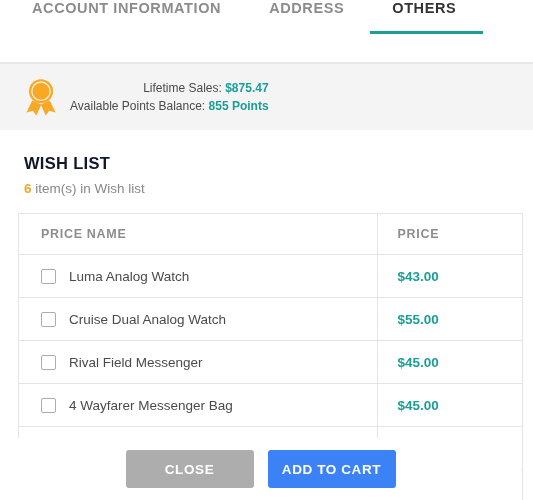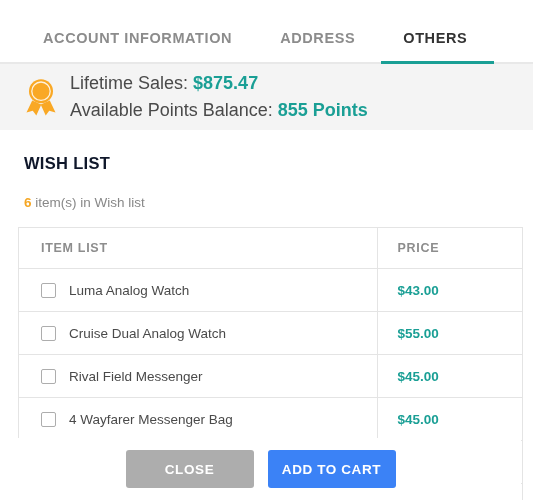--- a/index.html
+++ b/index.html
@@ -20,22 +20,22 @@
     display: flex;
     flex-direction: column;
   }
 
   
   .tabs {
     position: relative;
     height: 64px;
     flex: 0 0 64px;
     display: flex;
-    align-items: flex-end;
-    padding-left: 43px;
+    align-items: flex-start;
+    padding-left: 32px;
     background: #ffffff;
   }
   .tabs::after {
     content: "";
     position: absolute;
     left: 0; right: 0; bottom: 0;
     height: 2px;
     background: #e8e8e8;
   }
   .tab {
@@ -80,41 +80,42 @@
     height: 46px;
     display: flex;
     align-items: center;
     justify-content: center;
   }
   .banner-text {
     margin-left: 6px;
     line-height: 1.5;
   }
   .banner-line {
-    font-size: 18px;
+    font-size: 12px;
     color: #4a4a4a;
     white-space: nowrap;
+    text-align: right;
   }
   .banner-val {
     color: #1a9f95;
     font-weight: bold;
   }
 
   
   .wl-head {
     padding: 24px 0 0 24px;
   }
   .wl-title {
     font-size: 16.5px;
     font-weight: bold;
     color: #0f172a;
     letter-spacing: 0.3px;
   }
   .wl-sub {
-    margin-top: 22px;
+    margin-top: 8px;
     font-size: 13.5px;
     color: #888888;
   }
   .wl-count {
     color: #f5a623;
     font-weight: bold;
   }
 
   
   .table-wrap {
@@ -251,21 +252,21 @@
     <div class="wl-title">WISH LIST</div>
     <div class="wl-sub">
       <span class="wl-count">6</span><span> item(s) in Wish list</span>
     </div>
   </div>
 
   <div class="table-wrap">
     <table>
       <thead>
         <tr>
-          <th class="col-name">ITEM LIST</th>
+          <th class="col-name">PRICE NAME</th>
           <th class="col-price">PRICE</th>
         </tr>
       </thead>
       <tbody>
         <tr>
           <td class="col-name">
             <div class="name-cell">
               <span class="chk"></span>
               <span class="item-label">Luma Analog Watch</span>
             </div>

